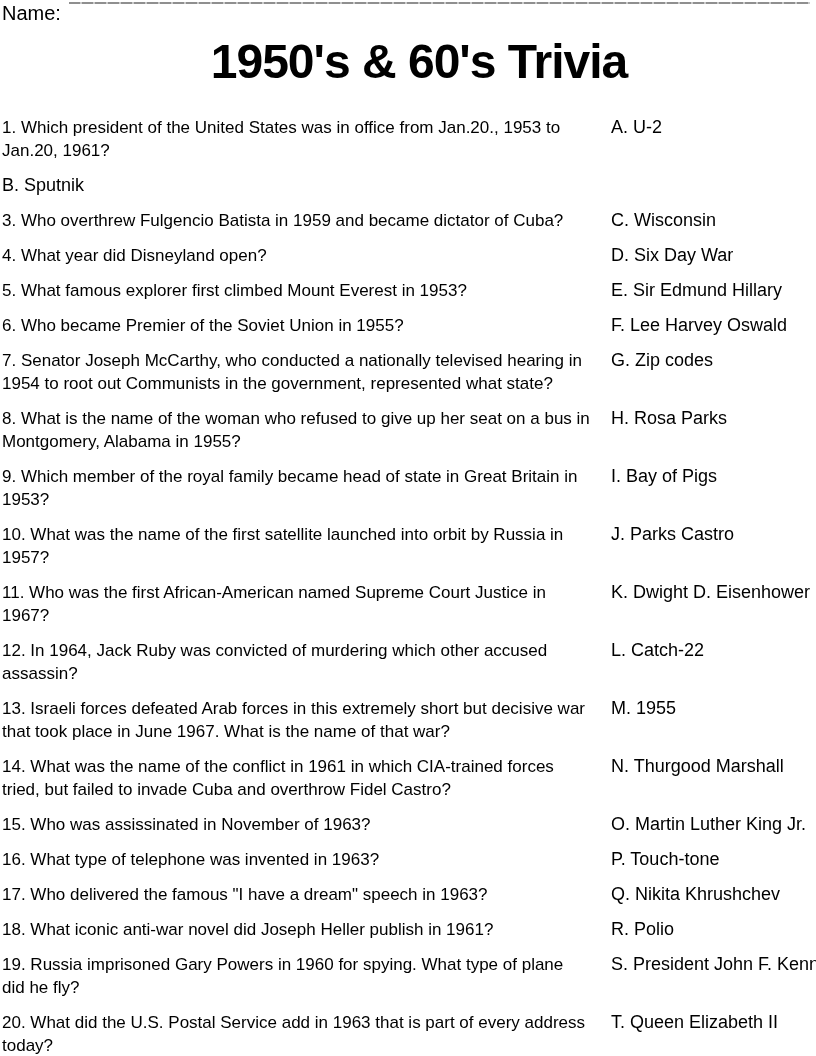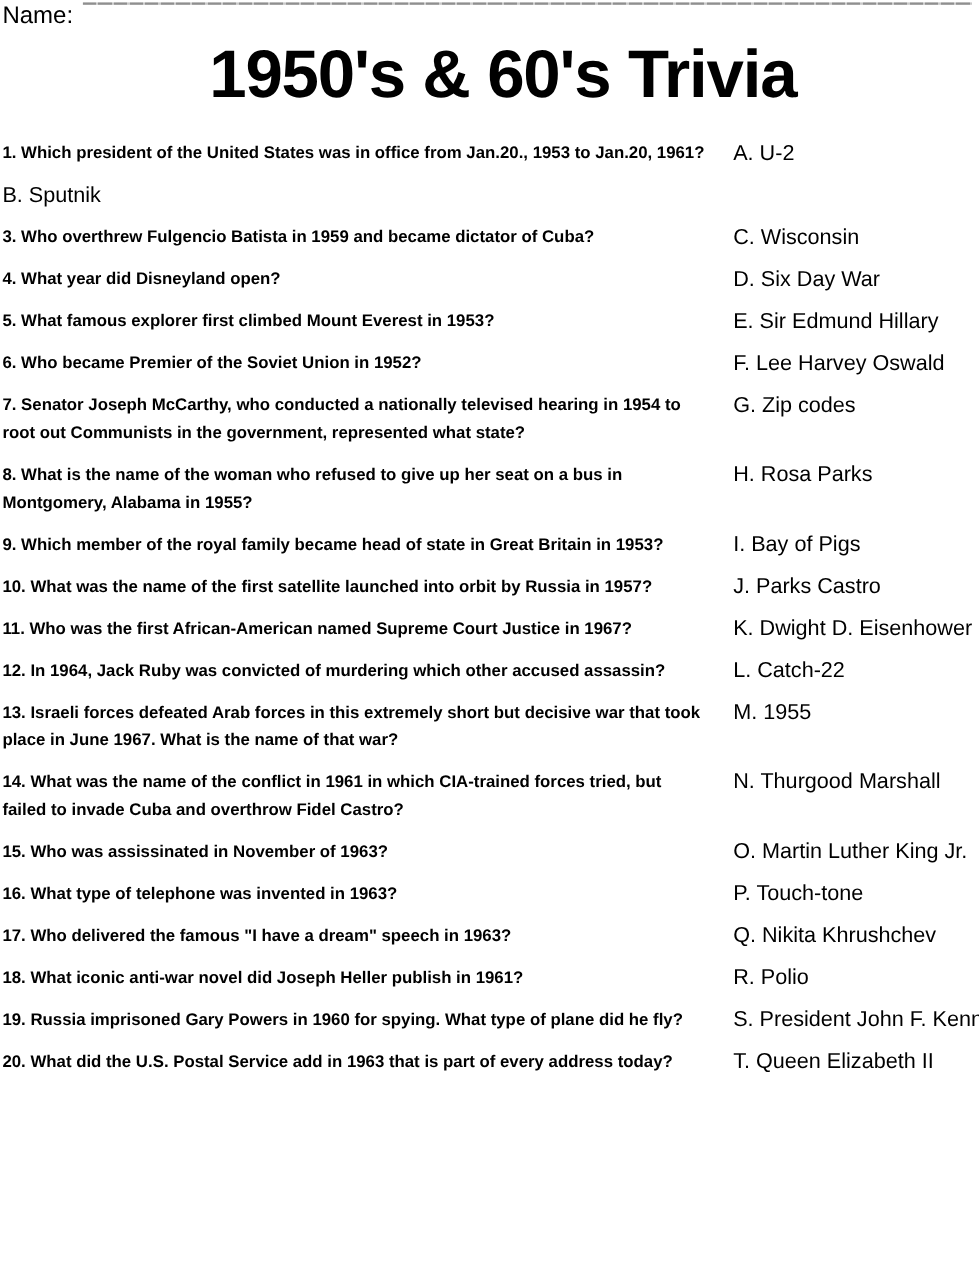--- a/index.html
+++ b/index.html
@@ -26,40 +26,39 @@
   }
   .name-line {
     flex: 1;
     height: 2px;
     margin: 0 2px 2px 8px;
     background: repeating-linear-gradient(90deg, #8f8f8f 0px, #8f8f8f 11px, #c9c9c9 11px, #c9c9c9 13px);
   }
   .page-title {
     margin: 6px 0 0 0;
     text-align: center;
-    font-size: 56px;
+    font-size: 48px;
     font-weight: 600;
     letter-spacing: -1px;
     line-height: 64px;
     padding-left: 22px;
   }
   .rows {
     margin-top: 22px;
     padding-left: 2px;
   }
   .row {
     display: grid;
     grid-template-columns: 609px 1fr;
     margin-bottom: 12px;
   }
   .q {
-    font-size: 14px;
+    font-size: 17px;
     line-height: 23px;
     padding-right: 21px;
-    font-weight: bold;
   }
   .a {
     font-size: 18px;
     line-height: 23px;
     white-space: nowrap;
   }
 </style>
 </head>
 <body style="color: rgb(0, 0, 0); background: rgb(255, 255, 255);">
 
@@ -89,21 +88,21 @@
     <div class="q">4. What year did Disneyland open?</div>
     <div class="a">D. Six Day War</div>
   </div>
 
   <div class="row">
     <div class="q">5. What famous explorer first climbed Mount Everest in 1953?</div>
     <div class="a">E. Sir Edmund Hillary</div>
   </div>
 
   <div class="row">
-    <div class="q">6. Who became Premier of the Soviet Union in 1952?</div>
+    <div class="q">6. Who became Premier of the Soviet Union in 1955?</div>
     <div class="a">F. Lee Harvey Oswald</div>
   </div>
 
   <div class="row">
     <div class="q">7. Senator Joseph McCarthy, who conducted a nationally televised hearing in 1954 to root out Communists in the government, represented what state?</div>
     <div class="a">G. Zip codes</div>
   </div>
 
   <div class="row">
     <div class="q">8. What is the name of the woman who refused to give up her seat on a bus in Montgomery, Alabama in 1955?</div>

